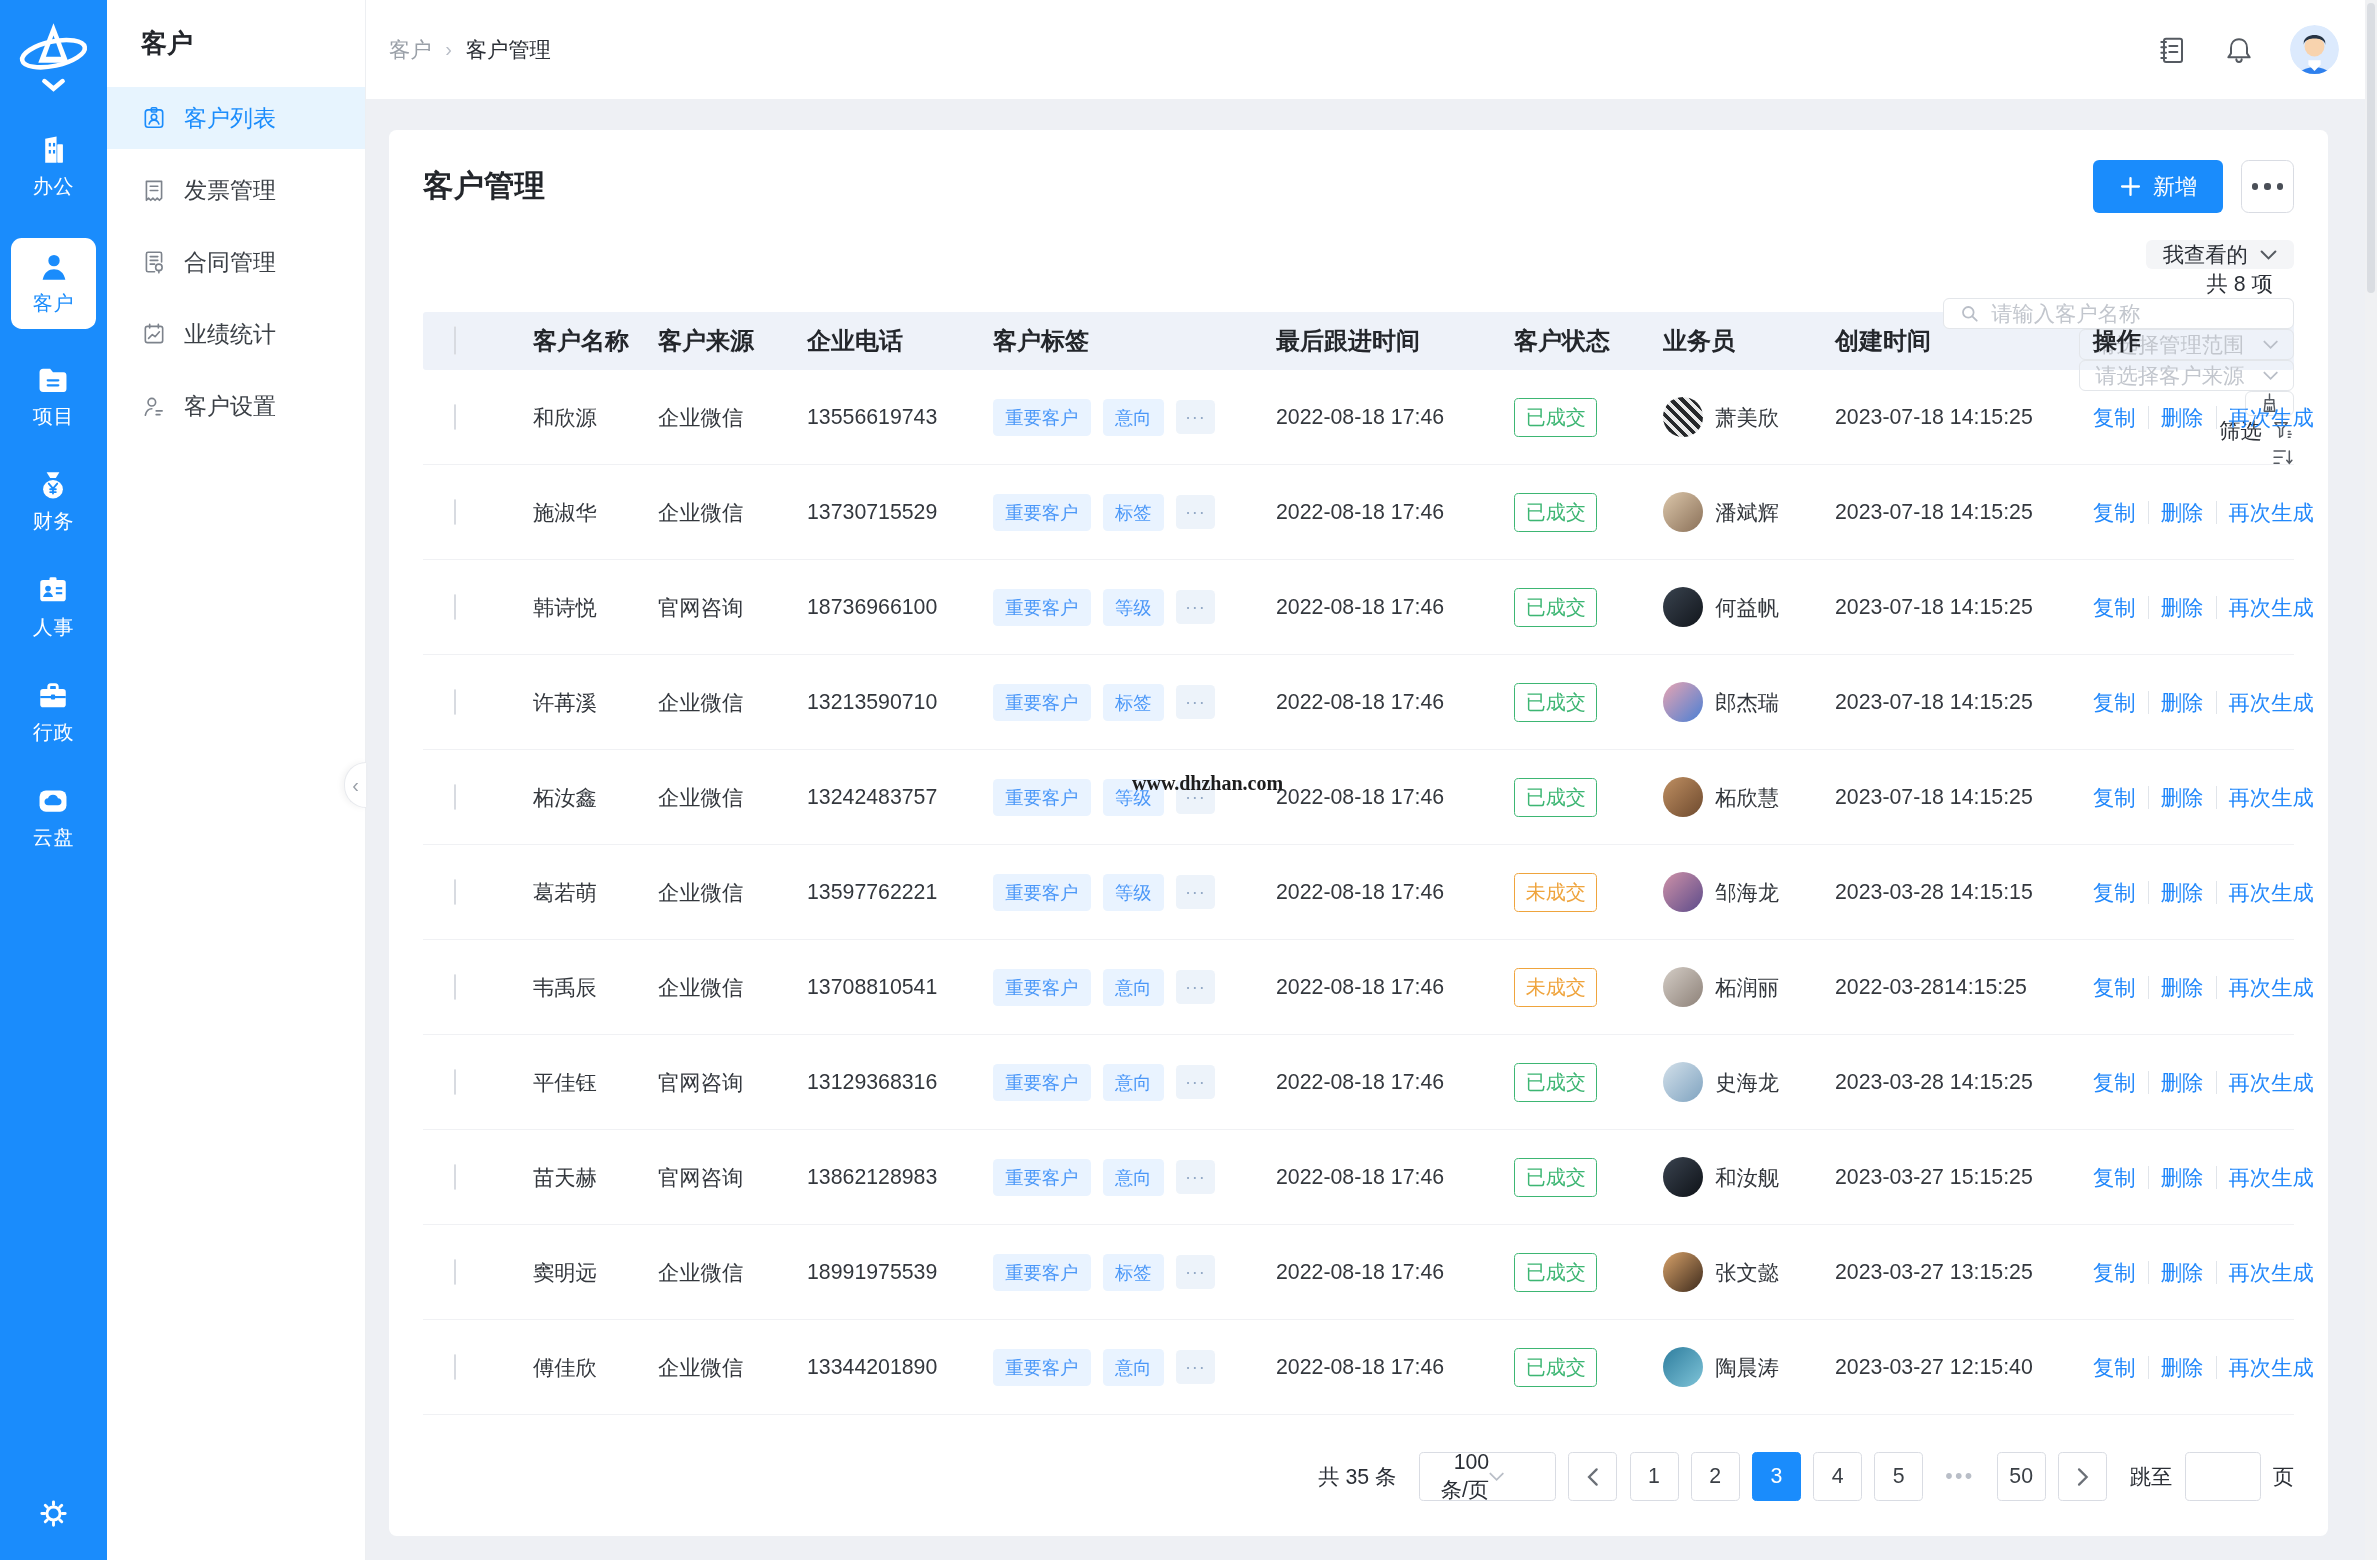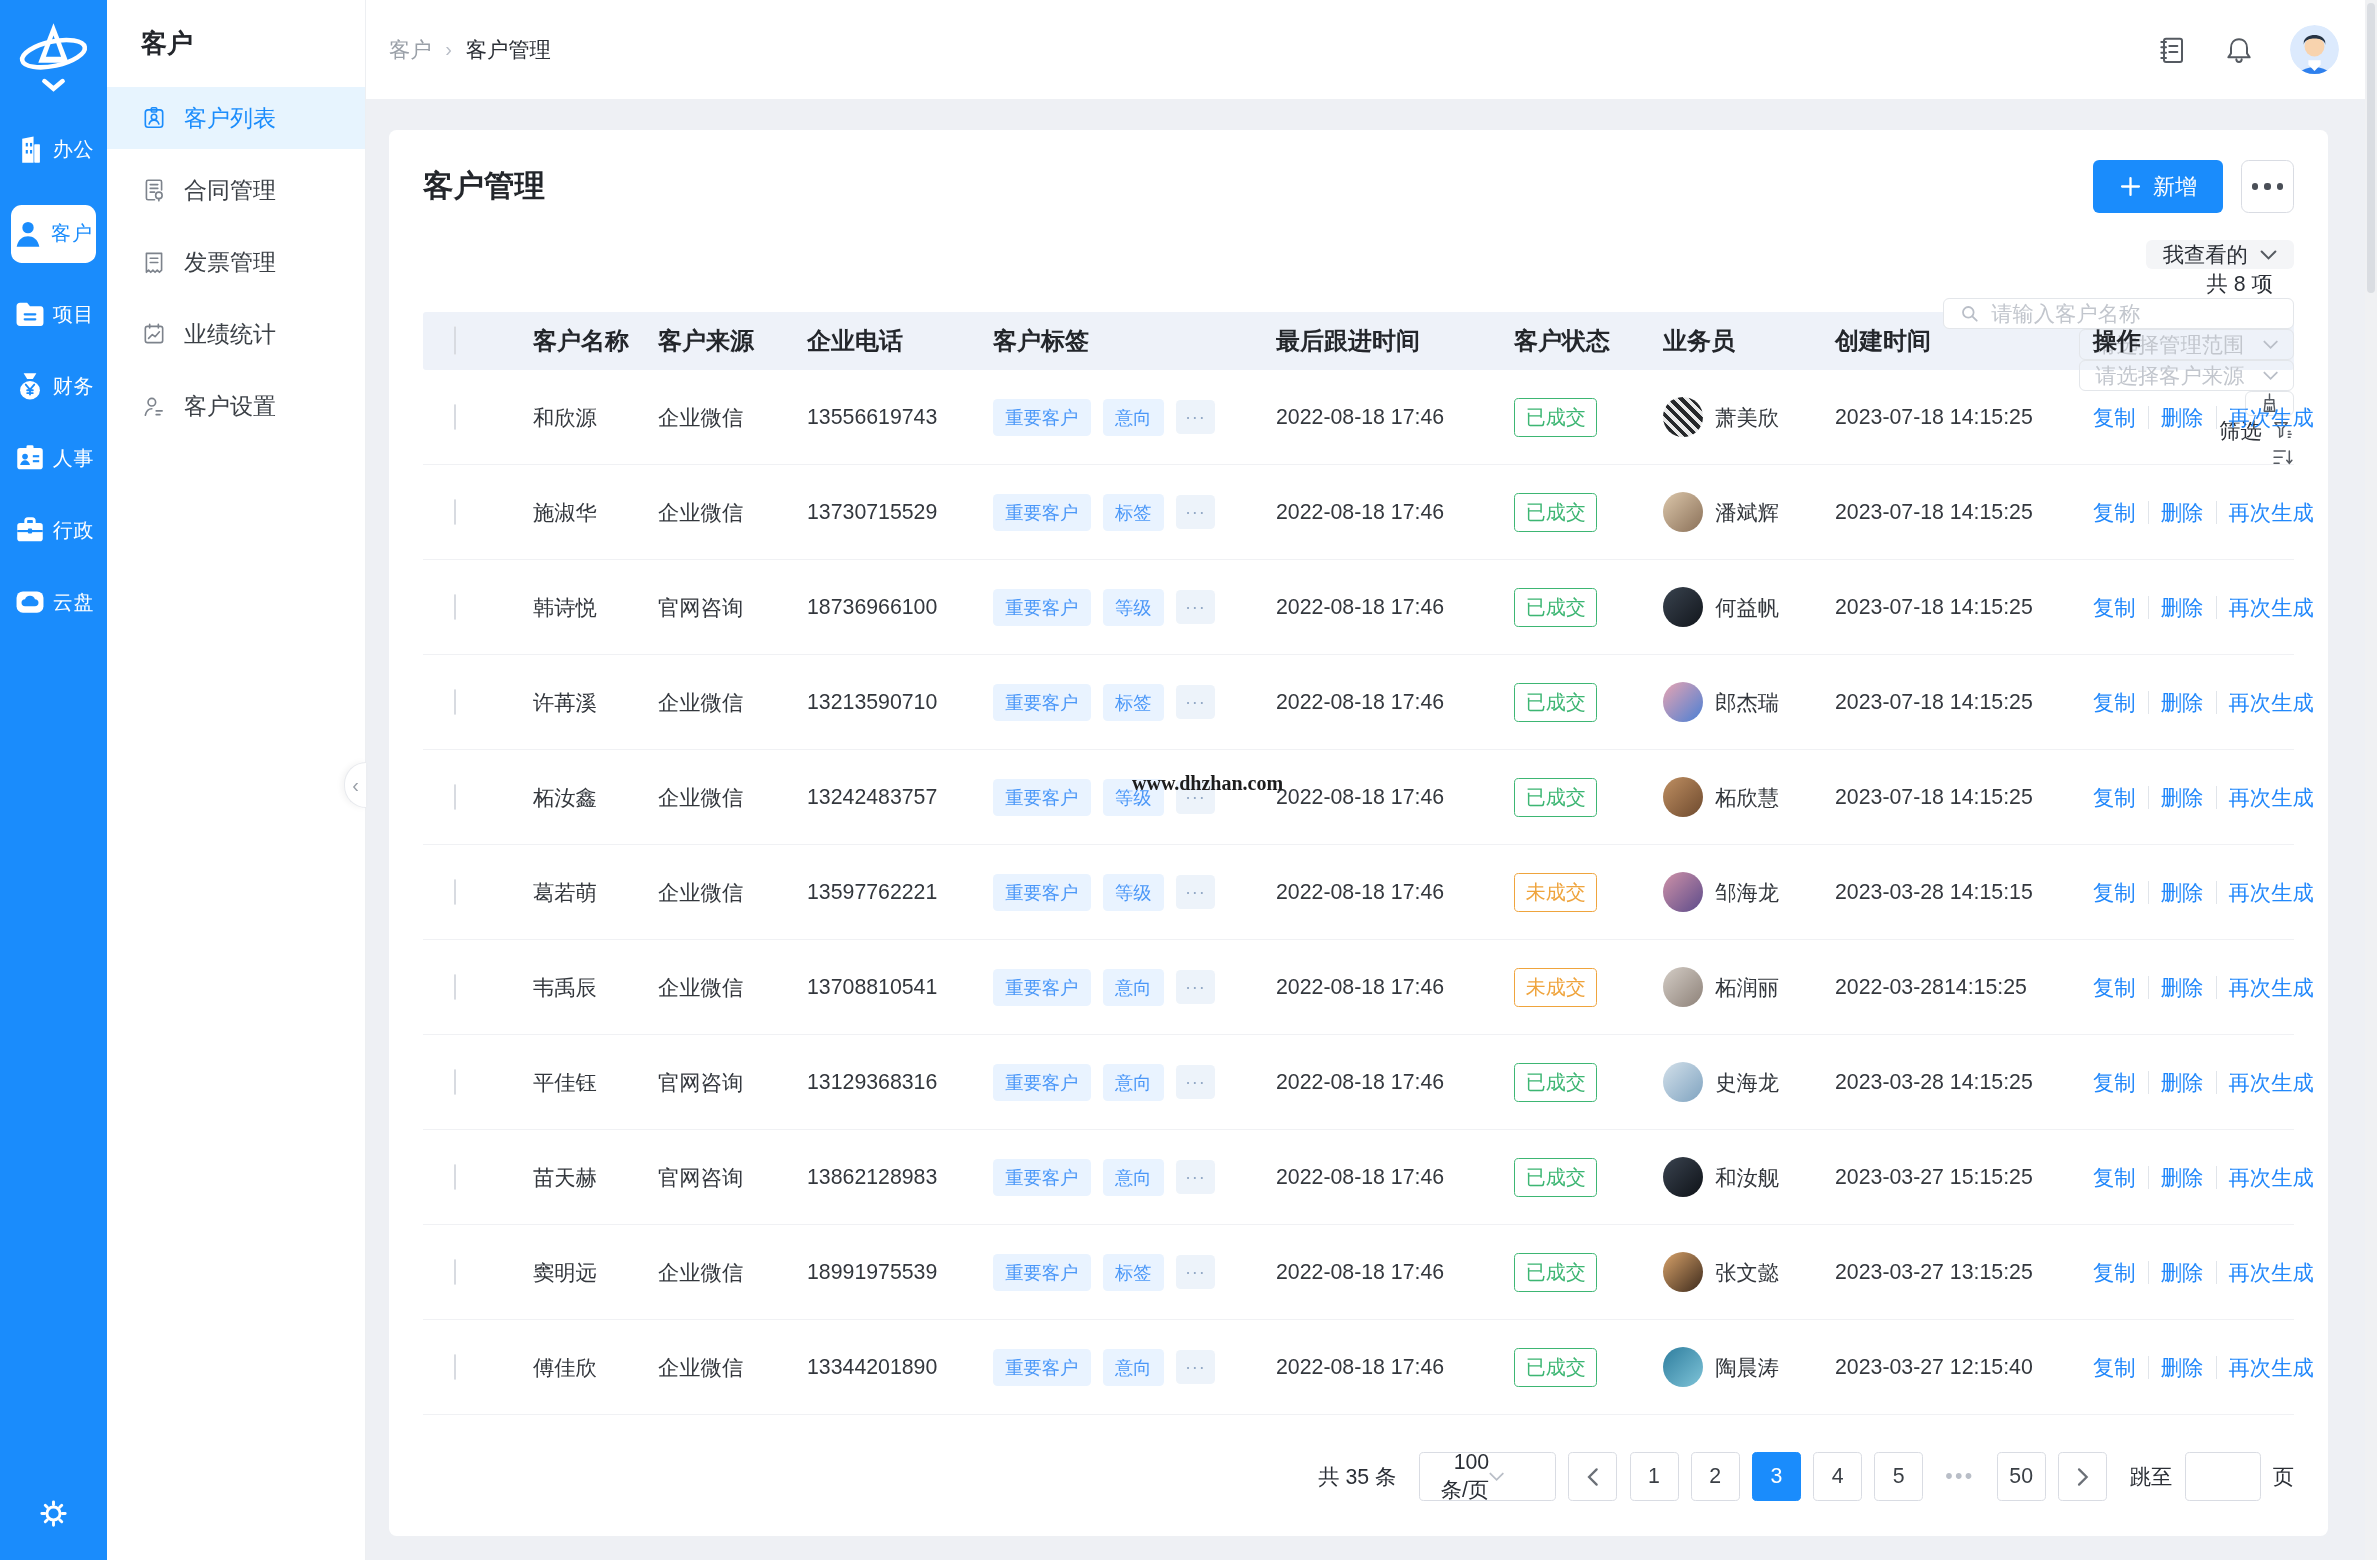--- a/index.html
+++ b/index.html
@@ -7,21 +7,21 @@
   :root{
     --blue:#1a8cfc; --link:#2288fb; --text:#33373d; --muted:#9aa0a8; --ph:#c2c6cd;
     --border:#e3e6ea; --border2:#d9dce3; --tagbg:#e9f3ff; --tagtx:#4a97f8;
     --ok:#3db673; --warn:#efa43d; --headbg:#eef2f9;
     --cols: 110px 125px 149px 186px 283px 238px 149px 172px 258px auto;
   }
   svg{display:block}
   
   .rail{position:fixed;left:0;top:0;width:107px;height:100%;background:var(--blue);display:flex;flex-direction:column;align-items:center;z-index:30;}
   .rail .logo{margin:13.7px 0 35px;}
-  .rail-item{display:flex;align-items:center;gap:6.1px;color:#fff;font-size:20px;letter-spacing:0.8px;margin-bottom:38px;cursor:pointer;}
+  .rail-item{display:flex;flex-direction:column;align-items:center;gap:6.1px;color:#fff;font-size:20px;letter-spacing:0.8px;margin-bottom:38px;cursor:pointer;}
   .rail-item.active{background:#fff;color:var(--blue);border-radius:10.7px;width:85px;padding:12.2px 0;margin-bottom:34px;}
   .rail-gear{margin-top:auto;margin-bottom:29px;}
   
   .sidebar{position:fixed;left:107px;top:0;width:259px;height:100%;background:#fff;z-index:20;border-right:0.8px solid #edeff2;}
   .sidebar h2{font-size:26px;font-weight:bold;color:#23262b;padding:26px 0 26px 34px;}
   .side-item{height:62px;margin-bottom:10px;display:flex;align-items:center;gap:17px;padding-left:34px;font-size:23px;color:#3a3f45;cursor:pointer;}
   .side-item .si{color:#7d838c;}
   .side-item.active{background:#e7f4fe;color:var(--blue);}
   .side-item.active .si{color:var(--blue);}
   .collapse-tab{position:fixed;left:344px;top:762px;width:22px;height:46px;background:#fff;border:0.8px solid #e8eaee;border-right:none;border-radius:23px 0 0 23px;display:flex;align-items:center;justify-content:center;color:#9aa0a8;font-size:20px;z-index:25;box-shadow:-2.3px 0 6.1px rgba(0,0,0,.05);cursor:pointer;}
@@ -201,37 +201,37 @@
           <circle cx="24" cy="22" r="5"></circle>
           <path d="M15 35c2-6 6-7 9-7s7 1 9 7"></path>
         </svg>
     </span>
     <span>客户列表</span>
   </div>
 
   <div class="side-item">
     <span class="si">
       <svg width="26" height="26" viewBox="0 0 48 48" fill="none" stroke="currentColor" stroke-width="3" stroke-linecap="round" stroke-linejoin="round">
+          <path d="M10 8h28v31l-4 4-4-4-4 4-4-4-4 4-4-4-4 4z"></path>
+          <path d="M17 17h14M17 25h14"></path>
+        </svg>
+    </span>
+    <span>发票管理</span>
+  </div>
+
+  <div class="side-item">
+    <span class="si">
+      <svg width="26" height="26" viewBox="0 0 48 48" fill="none" stroke="currentColor" stroke-width="3" stroke-linecap="round" stroke-linejoin="round">
           <path d="M38 24V9c0-2-1-3-3-3H13c-2 0-3 1-3 3v30c0 2 1 3 3 3h12"></path>
           <path d="M17 14h14M17 21h14M17 28h8"></path>
           <circle cx="33" cy="34" r="6"></circle>
           <path d="M33 40v4"></path>
         </svg>
     </span>
     <span>合同管理</span>
-  </div>
-
-  <div class="side-item">
-    <span class="si">
-      <svg width="26" height="26" viewBox="0 0 48 48" fill="none" stroke="currentColor" stroke-width="3" stroke-linecap="round" stroke-linejoin="round">
-          <path d="M10 8h28v31l-4 4-4-4-4 4-4-4-4 4-4-4-4 4z"></path>
-          <path d="M17 17h14M17 25h14"></path>
-        </svg>
-    </span>
-    <span>发票管理</span>
   </div>
 
   <div class="side-item">
     <span class="si">
       <svg width="26" height="26" viewBox="0 0 48 48" fill="none" stroke="currentColor" stroke-width="3" stroke-linecap="round" stroke-linejoin="round">
           <rect x="8" y="10" width="32" height="30" rx="4"></rect>
           <path d="M16 6v7M32 6v7"></path>
           <path d="M14 32l7-7 5 4 8-9"></path>
         </svg>
     </span>

